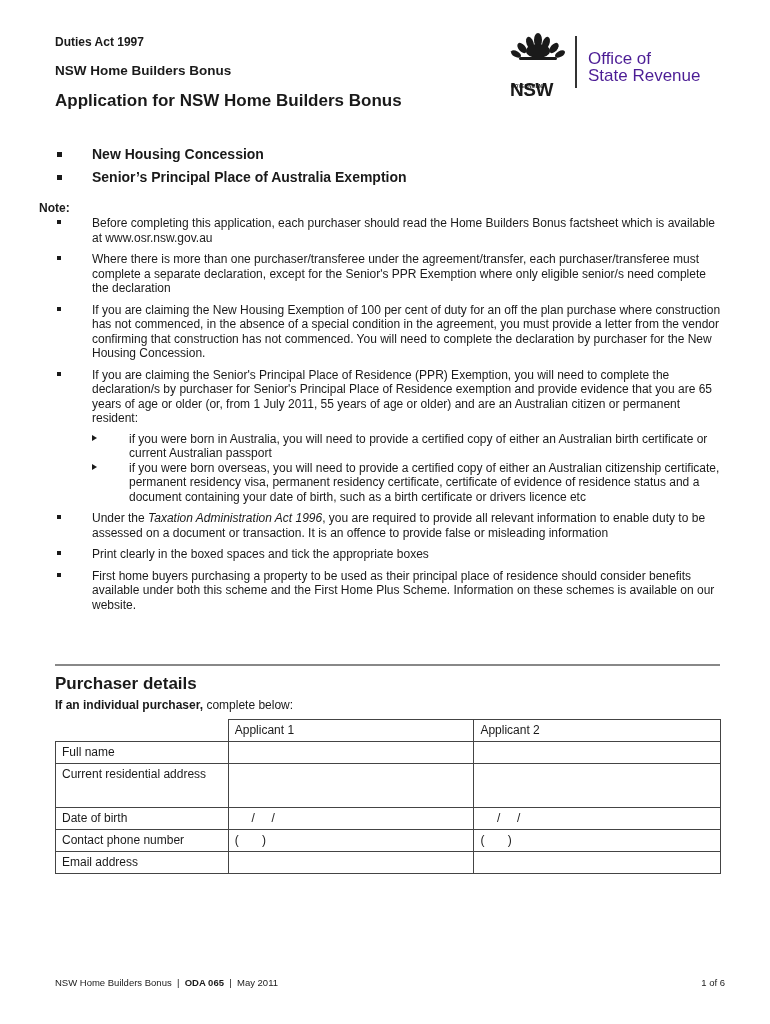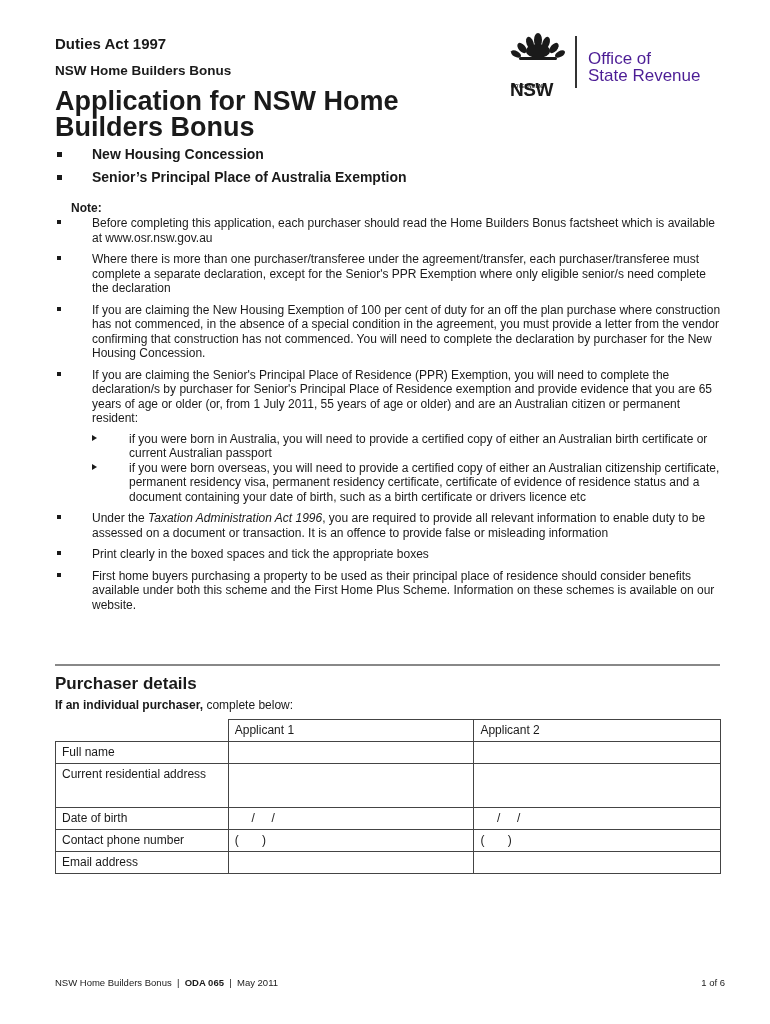--- a/index.html
+++ b/index.html
@@ -1,34 +1,34 @@
 <!DOCTYPE html>
 <html><head>
   <meta charset="utf-8">
   <style>
     * { box-sizing: border-box; margin: 0; padding: 0; }
     html, body { width: 770px; height: 1024px; background: #ffffff; }
     body { font-family: "Liberation Sans", sans-serif; color: #1a1a1a; position: relative; overflow: hidden; }
     .page { position: absolute; left: 0; top: 0; width: 770px; height: 1024px; }
-    .act { position: absolute; left: 55px; top: 35px; font-size: 15px; font-weight: bold; }
+    .act { position: absolute; left: 55px; top: 35px; font-size: 12px; font-weight: bold; }
     .program { position: absolute; left: 55px; top: 63px; font-size: 13.5px; font-weight: bold; }
-    .title { position: absolute; left: 55px; top: 88px; font-size: 27px; font-weight: bold; line-height: 26px; width: 360px; }
+    .title { position: absolute; left: 55px; top: 88px; font-size: 17px; font-weight: bold; line-height: 26px; width: 360px; }
     .types { position: absolute; left: 55px; top: 146px; width: 700px; }
     .types .ti { position: relative; height: 23px; font-size: 14px; font-weight: bold; }
     .types .ti .sq { position: absolute; left: 2px; top: 6px; width: 5px; height: 5px; background: #1a1a1a; }
     .types .ti .tx { position: absolute; left: 37px; top: 0; }
 
     .logo { position: absolute; left: 505px; top: 30px; width: 230px; height: 62px; }
     .logo .nswmark { position: absolute; left: 0; top: 0; width: 66px; height: 62px; }
     .logo .nsw { position: absolute; left: 5px; top: 32px; font-size: 19px; font-weight: bold; letter-spacing: -0.5px; color: #1a1a1a; margin-top: 17px; }
     .logo .gov { position: absolute; left: 6px; top: 54px; font-size: 4.5px; font-weight: bold; letter-spacing: 0.2px; }
     .logo .divider { position: absolute; left: 70px; top: 6px; width: 1.5px; height: 52px; background: #333; }
     .logo .osr { position: absolute; left: 83px; top: 20px; font-size: 17px; line-height: 17px; color: #4c1d95; }
 
-    .note-label { position: absolute; left: 71px; top: 201px; font-size: 12px; font-weight: bold; text-align: right; }
+    .note-label { position: absolute; left: 39px; top: 201px; font-size: 12px; font-weight: bold; text-align: right; }
     .notes { position: absolute; left: 55px; top: 216px; width: 670px; font-size: 12px; line-height: 14.5px; }
     .note { position: relative; padding-left: 37px; margin-bottom: 7px; }
     .note .sq { position: absolute; left: 2px; top: 4px; width: 4px; height: 4px; background: #1a1a1a; }
     .sub { position: relative; padding-left: 74px; margin-top: 6px; }
     .sub + .sub { margin-top: 0; }
     .sub .tri { position: absolute; left: 37px; top: 3px; width: 0; height: 0; border-top: 3px solid transparent; border-bottom: 3px solid transparent; border-left: 5px solid #1a1a1a; }
     .note.withsub { margin-bottom: 7px; }
     i { font-style: italic; }
 
     .rule { position: absolute; left: 55px; top: 664px; width: 665px; height: 1.5px; background: #888; }

